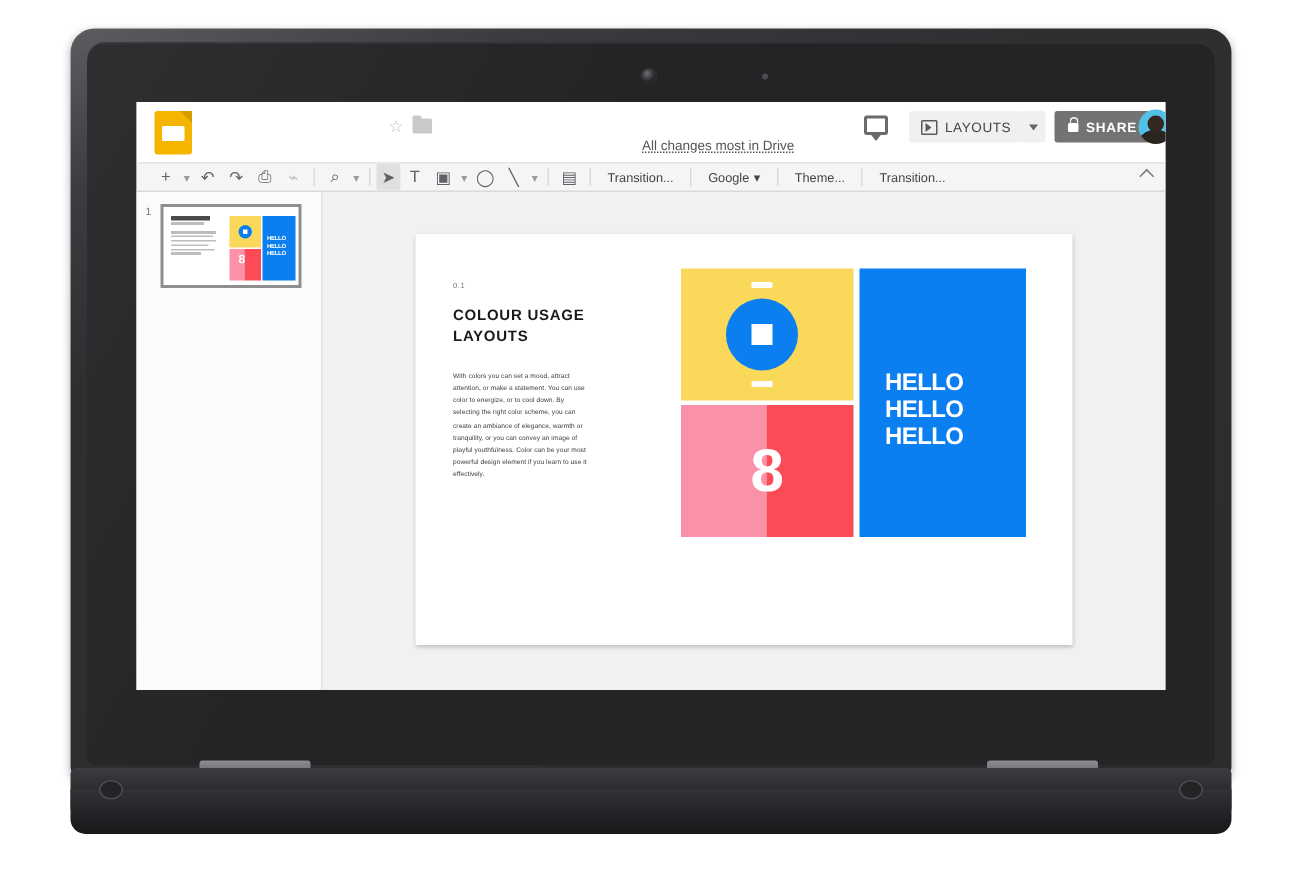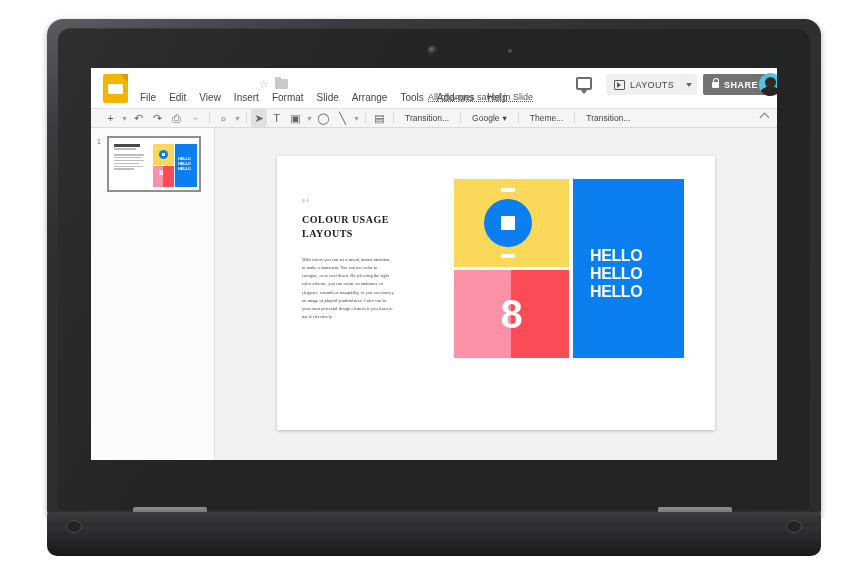--- a/index.html
+++ b/index.html
@@ -213,21 +213,21 @@
   .thumb .teight{position:absolute;left:6px;top:25px;font-size:8px;color:#fff;font-weight:bold;line-height:1;}
   .thumb .thello{position:absolute;left:3px;top:12px;font-size:4px;color:#fff;font-weight:bold;line-height:1.25;letter-spacing:-.2px;}
 
   .canvas-area { flex: 1; position: relative; display:flex; align-items:center; justify-content:center; }
   .slide {
     width: 438px; height: 274px; background: #fff;
     box-shadow: 0 1px 3px rgba(0,0,0,.22);
     position: relative; overflow: hidden;
     margin-top: -2px;
   }
-  .slide-left { position: absolute; left: 25px; top: 42px; width: 120px; font-family: Liberation Serif, serif; }
+  .slide-left { position: absolute; left: 25px; top: 32px; width: 120px; }
   .slide-num { font-size: 5px; color: #777; letter-spacing: .4px; margin-bottom: 10px;}
   .slide-title {
     font-size: 10px; font-weight: bold; color: #1a1a1a;
     letter-spacing: .5px; line-height: 1.35; margin-bottom: 16px;
   }
   .slide-body {
     font-size: 4.4px; color: #3c3c3c; line-height: 1.85; width: 92px;
     letter-spacing: .05px;
   }
   .blocks {
@@ -302,34 +302,22 @@
   <div class="screen">
 
     <div class="app-header">
       <div class="slides-logo">
         <div class="fold"></div>
         <div class="sheet"></div>
       </div>
       <div class="hdr-icon star-icon">☆</div>
       <div class="hdr-icon folder-icon"></div>
 
-      <div class="menubar">
-        <span>File</span>
-        <span>Edit</span>
-        <span>View</span>
-        <span>Insert</span>
-        <span>Format</span>
-        <span>Slide</span>
-        <span>Arrange</span>
-        <span>Tools</span>
-        <span>Add-ons</span>
-        <span>Help</span>
-      </div>
-
-      <div class="saved-status">All changes saved in Slide</div>
+
+      <div class="saved-status">All changes most in Drive</div>
 
       <div class="comment-btn"></div>
 
       <div class="present-btn">
         <div class="pico"></div>
         <span>LAYOUTS</span>
       </div>
       <div class="present-caret">
         <div class="caret-dn"></div>
       </div>

